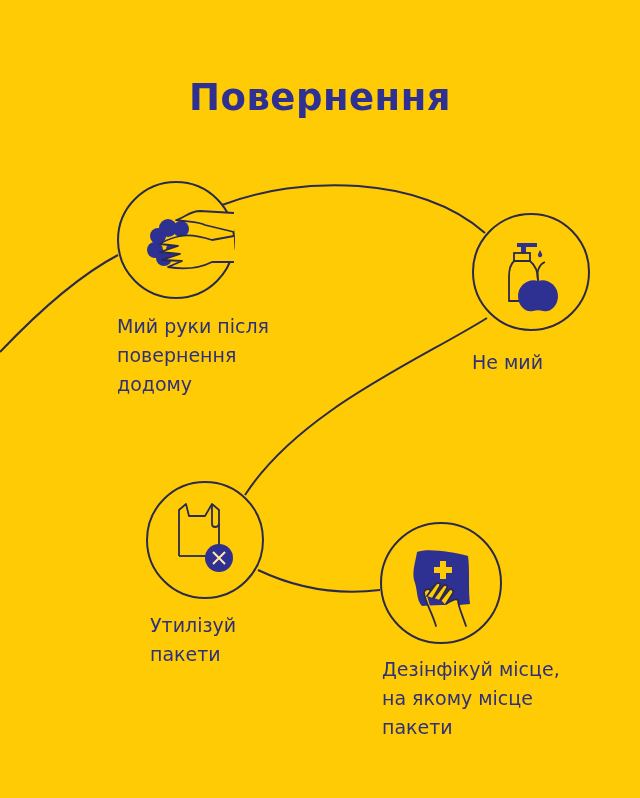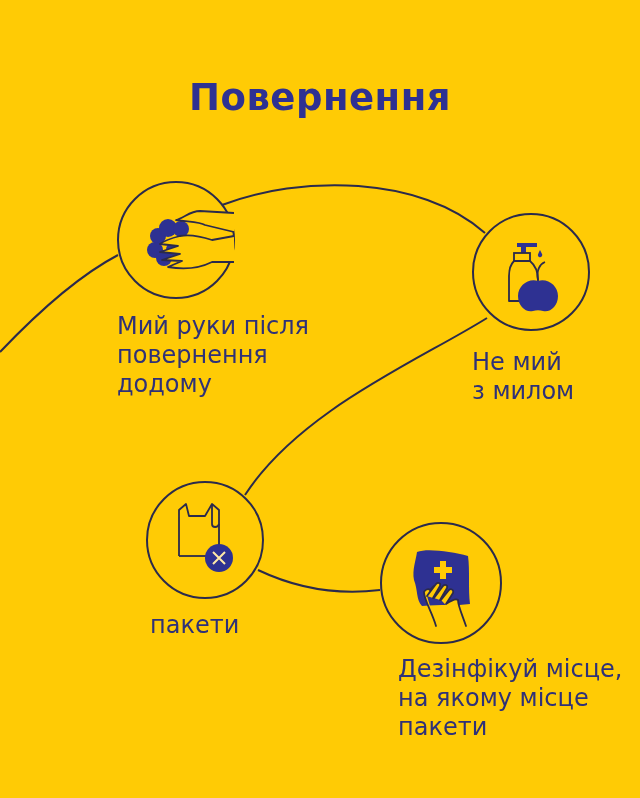--- a/index.html
+++ b/index.html
@@ -13,29 +13,29 @@
     position: absolute; left: 0; right: 0; top: 76px;
     text-align: center;
     font-family: "DejaVu Sans", sans-serif;
     font-weight: bold; font-size: 37px; letter-spacing: 0.5px;
     color: #2E3192;
   }
   svg.art { position: absolute; left: 0; top: 0; }
   .caption {
     position: absolute;
     font-family: "DejaVu Sans", sans-serif;
-    font-size: 24px; line-height: 29px;
+    font-size: 19px; line-height: 29px;
     color: #2F3178;
     font-weight: 500;
   }
   .caption span { display: block; white-space: nowrap; }
   .c1 { left: 117px; top: 312px; }
   .c2 { left: 472px; top: 348px; }
   .c3 { left: 150px; top: 611px; }
-  .c4 { left: 382px; top: 655px; margin-left: 16px; }
+  .c4 { left: 382px; top: 655px; }
 </style>
 </head>
 <body>
 
 <div class="title">Повернення</div>
 
 <svg class="art" width="640" height="798" viewBox="0 0 640 798">
 
   <g fill="none" stroke="#2B2A4C" stroke-width="2">
     <path d="M 0 352 C 40 310, 80 275, 118 255"></path>
@@ -100,24 +100,24 @@
 </svg>
 
 <div class="caption c1">
   <span>Мий руки після</span>
   <span>повернення</span>
   <span>додому</span>
 </div>
 
 <div class="caption c2">
   <span>Не мий</span>
-  <span>з милом</span>
 </div>
 
 <div class="caption c3">
+  <span>Утилізуй</span>
   <span>пакети</span>
 </div>
 
 <div class="caption c4">
   <span>Дезінфікуй місце,</span>
   <span>на якому місце</span>
   <span>пакети</span>
 </div>
 
 </body></html>

